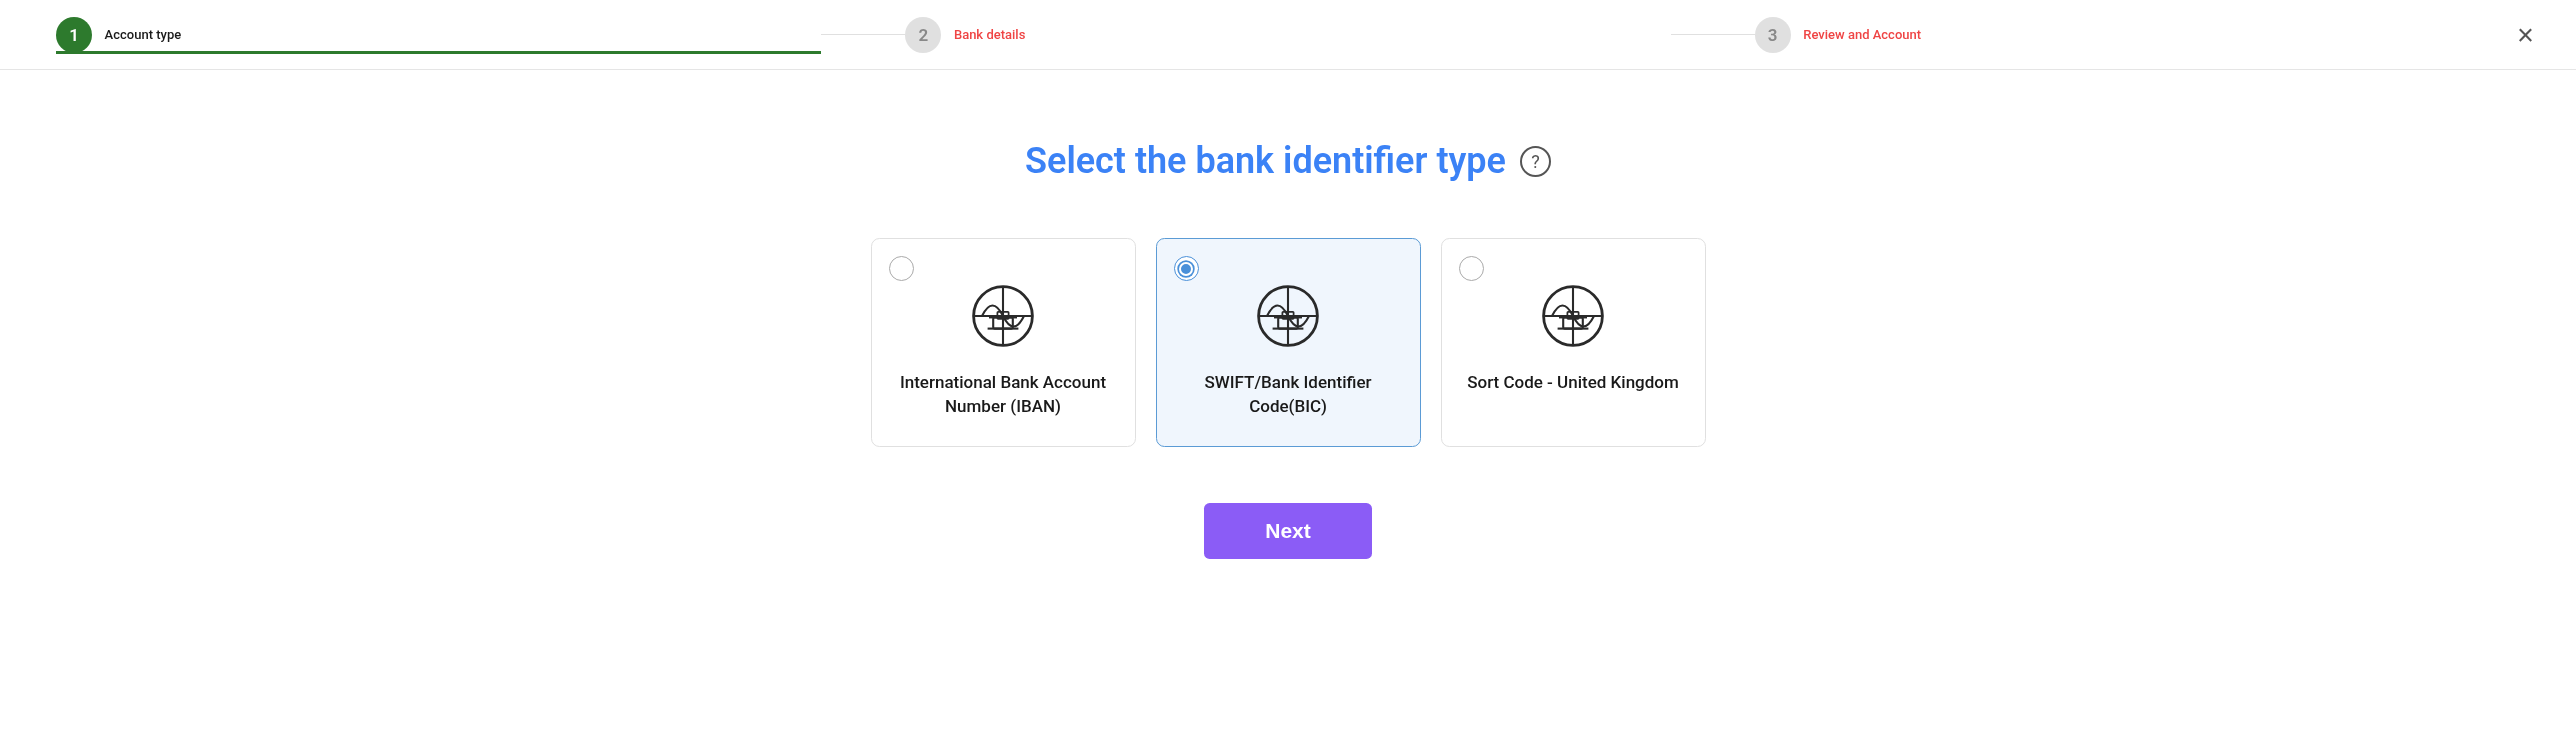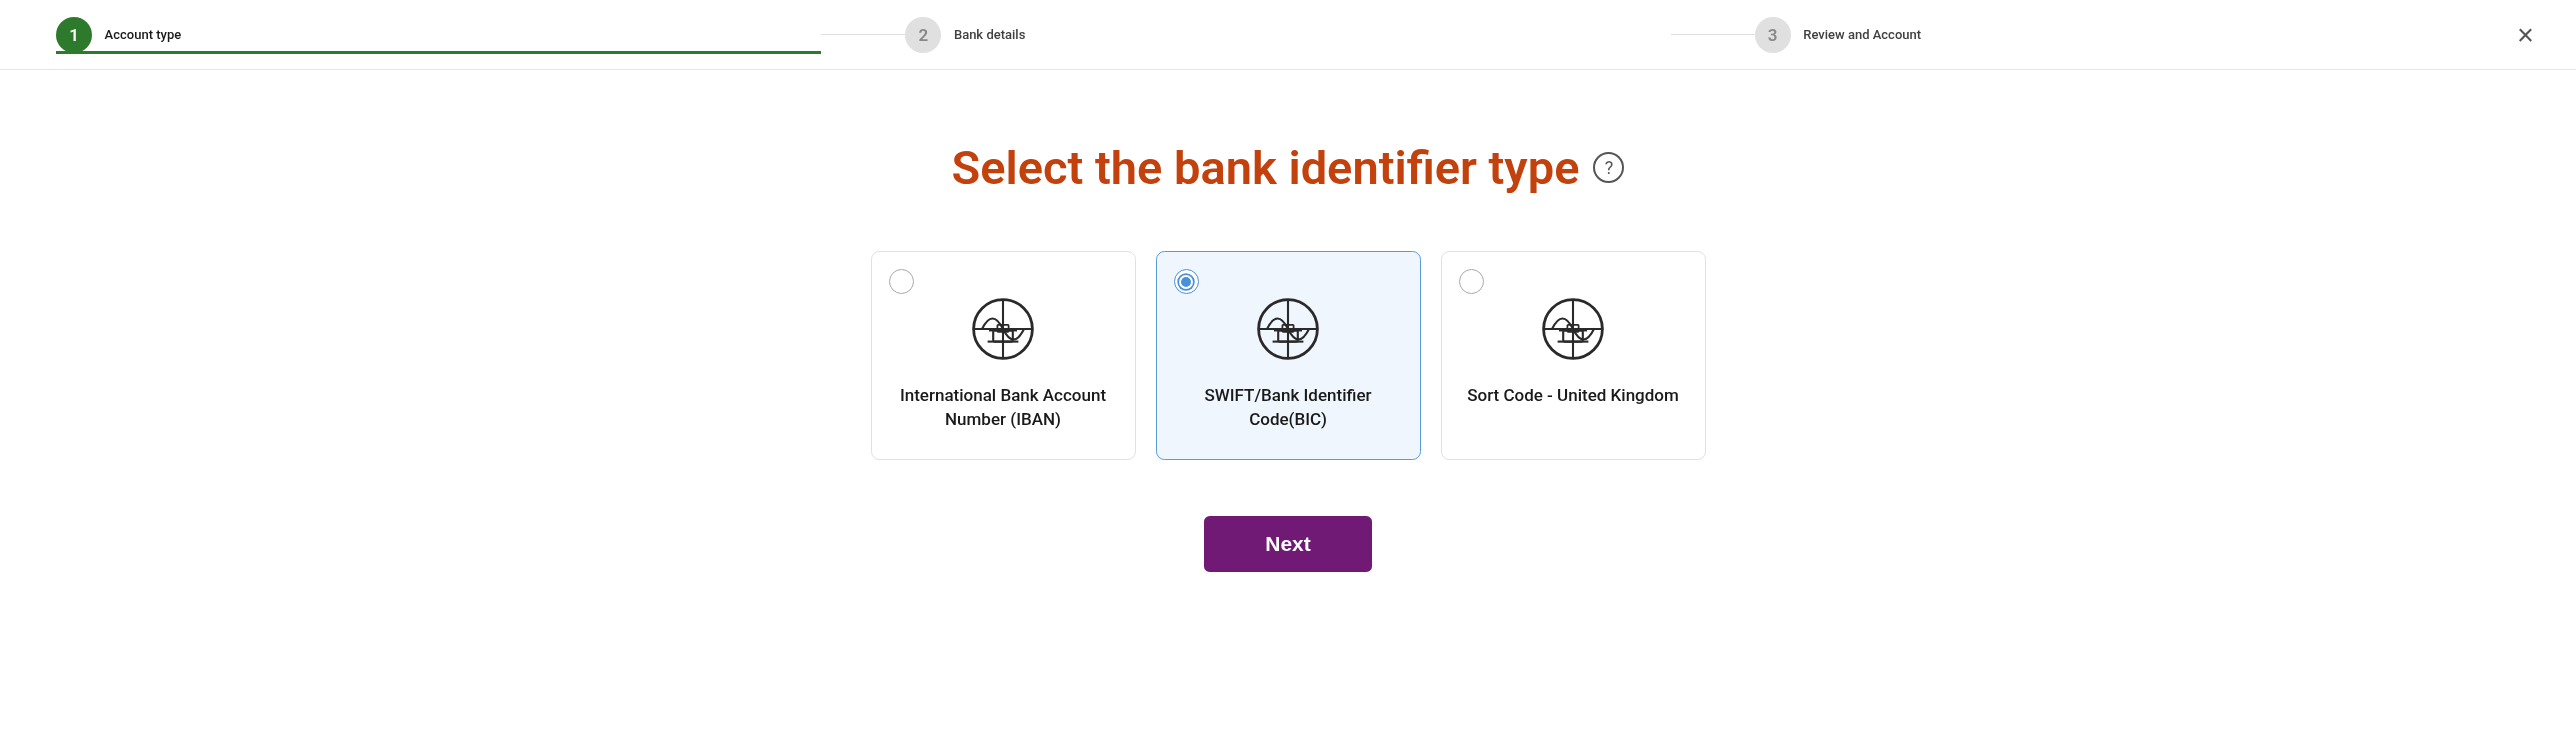--- a/index.html
+++ b/index.html
@@ -68,21 +68,21 @@
     .step-label {
       font-size: 13px;
       font-weight: 500;
     }
 
     .step-label.active {
       color: #1a1a1a;
     }
 
     .step-label.inactive {
-      color: #404040;
+      color: #ef4444;
     }
 
     .step-progress {
       position: absolute;
       bottom: -1.4px;
       left: 0;
       height: 2.8px;
       background: #2d7a2d;
     }
 
@@ -109,23 +109,23 @@
     }
 
     .page-title-row {
       display: flex;
       align-items: center;
       gap: 14px;
       margin-bottom: 56px;
     }
 
     .page-title {
-      font-size: 47px;
+      font-size: 36px;
       font-weight: 600;
-      color: #c2410c;
+      color: #3b82f6;
     }
 
     .help-icon {
       width: 31px;
       height: 31px;
       border-radius: 50%;
       border: 2.1px solid #555;
       display: flex;
       align-items: center;
       justify-content: center;
@@ -217,21 +217,21 @@
       font-size: 21px;
       font-weight: 600;
       cursor: pointer;
     }
 
     .btn-next {
       width: 168px;
       height: 56px;
       border: none;
       border-radius: 5.6px;
-      background: #701a75;
+      background: #8b5cf6;
       color: #ffffff;
       font-size: 21px;
       font-weight: 600;
       cursor: pointer;
     }
 
     
     .bank-svg {
       width: 70px;
       height: 70px;

